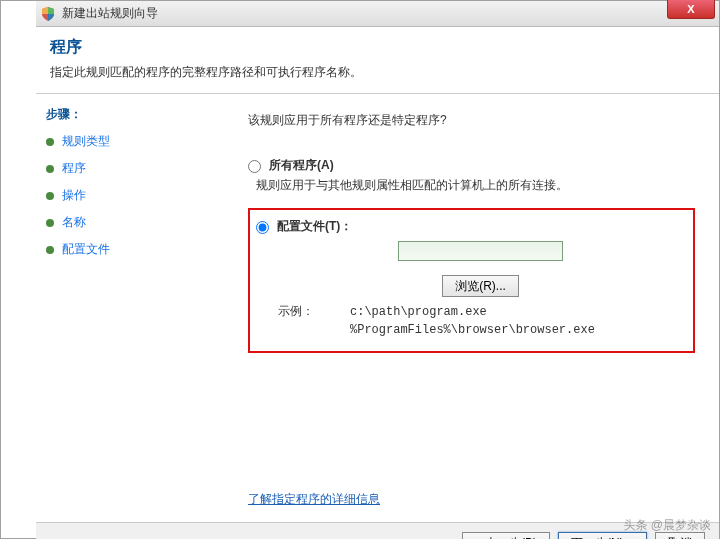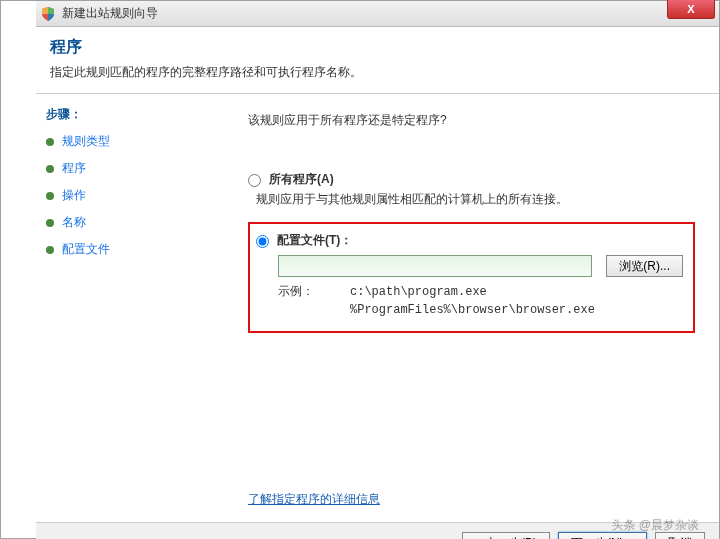--- a/index.html
+++ b/index.html
@@ -14,39 +14,39 @@
   .header p { font-size: 12px; color: #333; }
   .body { display: flex; height: 428px; }
   .sidebar { width: 188px; padding: 12px 10px; background: #fff; }
   .sidebar .steps-title { color: #0b5394; font-weight: bold; font-size: 12px; margin-bottom: 10px; }
   .sidebar ul { list-style: none; }
   .sidebar li { display: flex; align-items: center; margin-bottom: 10px; color: #1a73e8; font-size: 12px; cursor: pointer; }
   .sidebar li .dot { width: 8px; height: 8px; border-radius: 50%; background: #4a8a3f; margin-right: 8px; flex-shrink: 0; }
   .sidebar li.current .dot { position: relative; }
   .sidebar li.current .dot::after { content: ""; position: absolute; left: 1px; top: -2px; border-left: 4px solid transparent; border-right: 4px solid transparent; border-bottom: none; }
   .content { flex: 1; padding: 18px 24px 10px 24px; position: relative; }
-  .content .question { color: #333; font-size: 12px; margin-bottom: 42px; }
+  .content .question { color: #333; font-size: 12px; margin-bottom: 28px; }
   .radio-group { margin-bottom: 14px; }
   .radio-row { display: flex; align-items: center; }
   .radio-row input[type=radio] { margin-right: 8px; margin-top: 2px; }
   .radio-row .radio-label { font-weight: bold; font-size: 12px; color: #333; }
   .radio-desc { margin-left: 8px; font-size: 12px; color: #333; margin-top: 3px; }
   .highlight-box { border: 2px solid #dc1010; padding: 8px 10px 12px 6px; margin-top: 4px; }
-  .path-row { display: flex; align-items: center; margin: 6px 0 6px 22px; gap: 14px; }
+  .path-row { display: flex; align-items: center; margin: 6px 0 6px 22px; gap: 14px; flex-direction: column; }
   .path-input { flex: 1; height: 22px; border: 1px solid #7a9e7a; background: linear-gradient(to bottom, #e8f4e8, #f4faf4); padding: 2px 4px; font-size: 12px; }
   .browse-btn { height: 22px; padding: 0 12px; font-size: 12px; border: 1px solid #888; background: linear-gradient(to bottom, #f8f8f8, #e4e4e4); cursor: pointer; }
   .example-row { display: flex; margin-left: 22px; font-size: 12px; color: #333; font-family: "SimSun", monospace; }
   .example-label { width: 72px; }
   .example-text { white-space: pre; font-family: "Courier New", monospace; line-height: 1.5; }
   .learn-more { position: absolute; bottom: 14px; left: 24px; }
   .learn-more a { color: #1a5fb4; text-decoration: underline; font-size: 12px; cursor: pointer; }
   .footer { height: 42px; border-top: 1px solid #ccc; background: #f0f0f0; display: flex; justify-content: flex-end; align-items: center; padding: 0 14px; gap: 8px; }
   .footer button { height: 24px; padding: 0 12px; font-size: 12px; border: 1px solid #888; background: linear-gradient(to bottom, #f8f8f8, #e4e4e4); cursor: pointer; }
   .footer button.primary { border: 1px solid #3a6ea5; box-shadow: 0 0 2px #6ca0dc; }
-  .watermark { position: absolute; right: 20px; bottom: 4px; font-size: 12px; color: rgba(0,0,0,0.35); pointer-events: none; }
+  .watermark { position: absolute; right: 8px; bottom: 4px; font-size: 12px; color: rgba(0,0,0,0.35); pointer-events: none; }
 </style>
 </head>
 <body>
 
 <div class="window">
 
   <div class="titlebar">
     <svg class="shield" viewBox="0 0 16 16">
       <path d="M8 1 L14 3 V8 C14 12 8 15 8 15 C8 15 2 12 2 8 V3 Z" fill="#d9534f"></path>
       <path d="M8 1 L14 3 V8 C14 12 8 15 8 15 V1 Z" fill="#5cb85c"></path>

